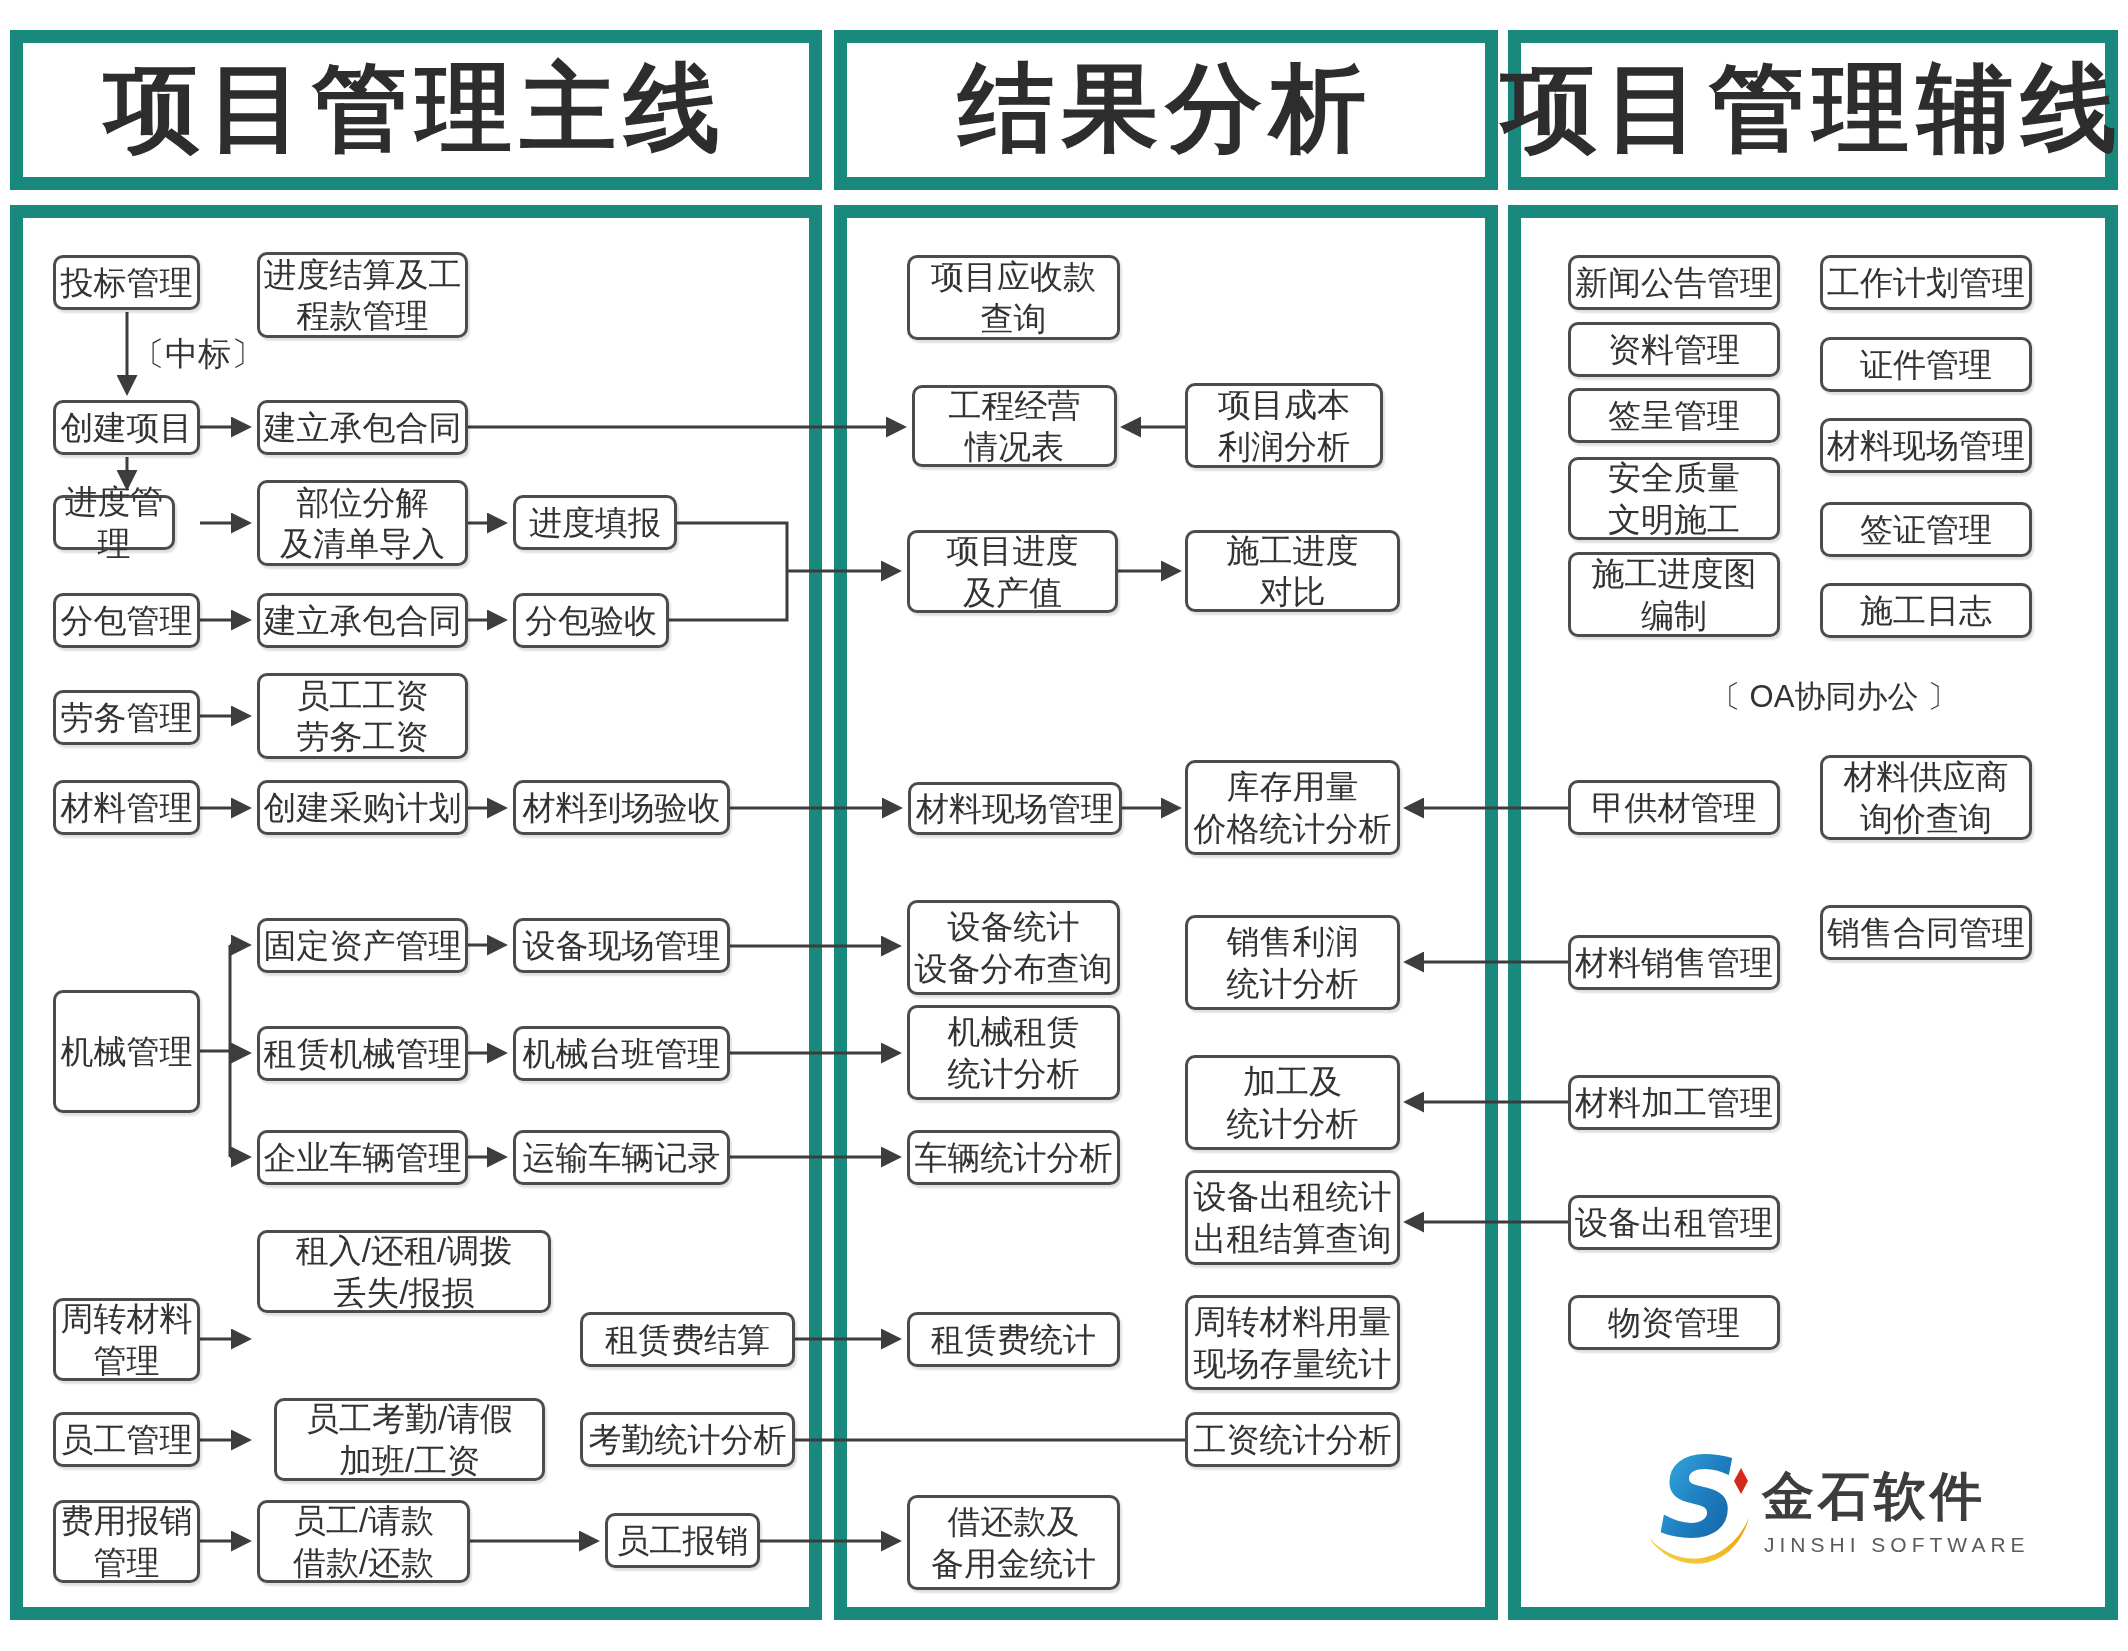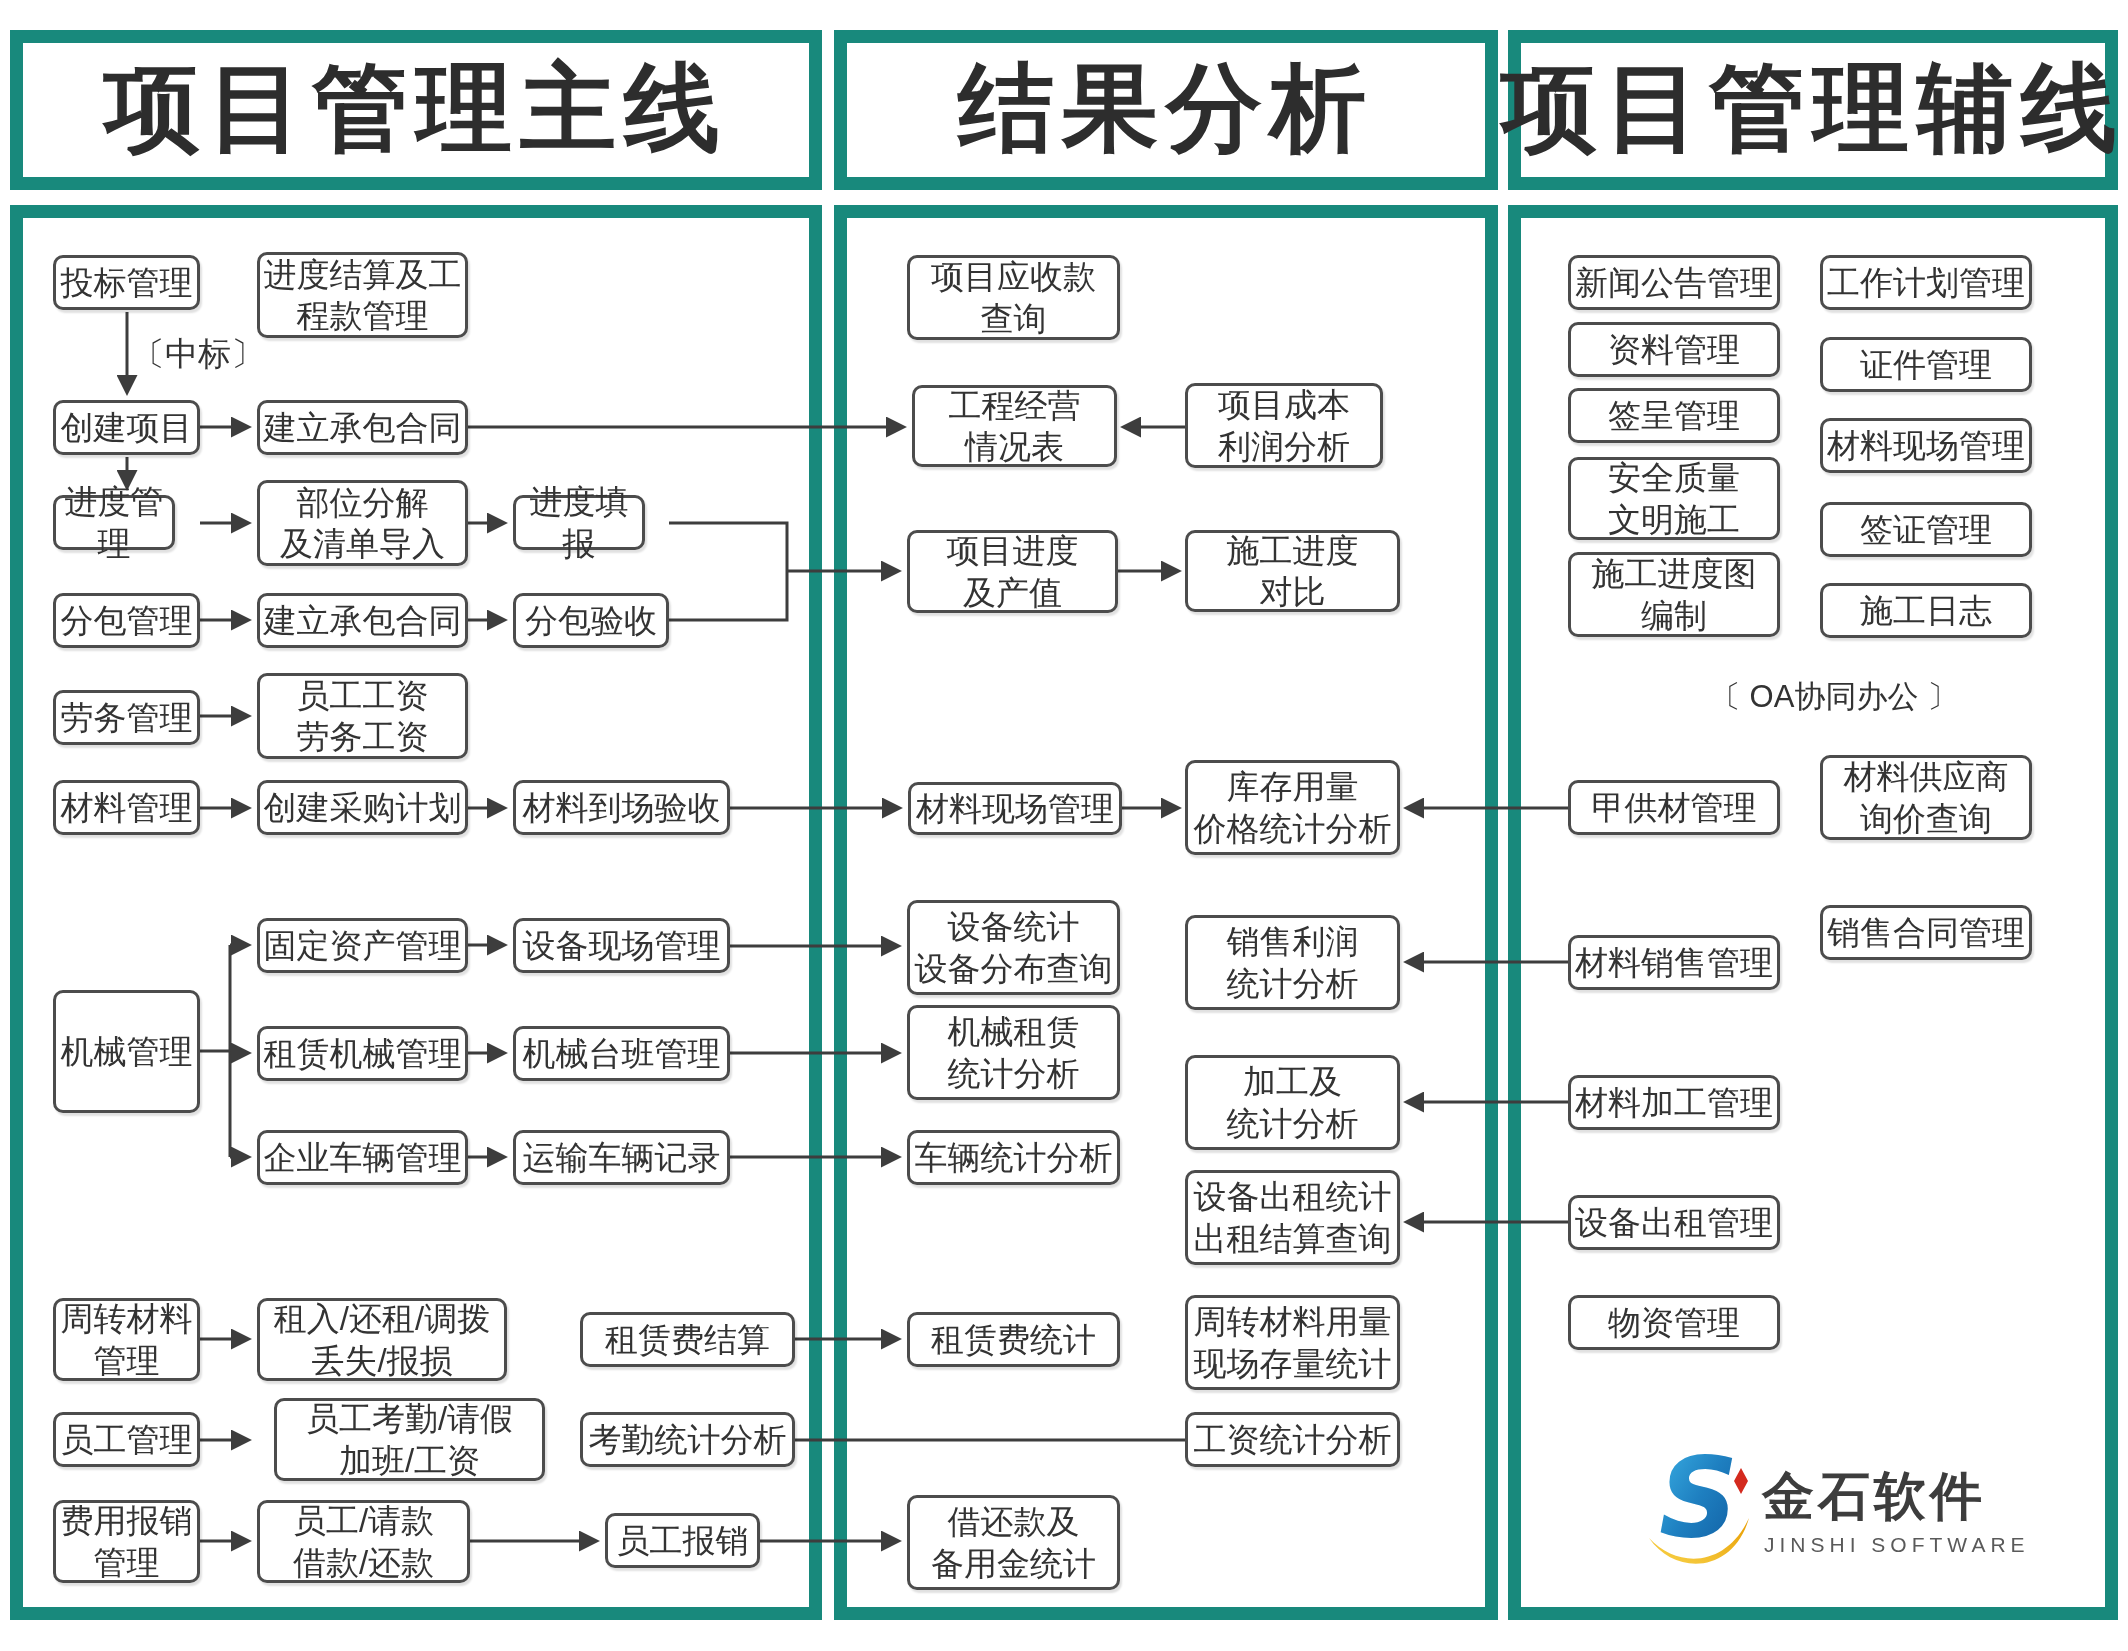--- a/index.html
+++ b/index.html
@@ -104,40 +104,40 @@
 
   <div class="node" style="left:53px;top:255px;width:147px;height:55px">投标管理</div>
   <div class="node" style="left:257px;top:252px;width:211px;height:86px">进度结算及工
 程款管理</div>
   <div class="bracket-label" style="left:132px;top:332px">〔中标〕</div>
   <div class="node" style="left:53px;top:400px;width:147px;height:55px">创建项目</div>
   <div class="node" style="left:257px;top:400px;width:211px;height:55px">建立承包合同</div>
   <div class="node" style="left:53px;top:495px;width:122px;height:55px">进度管理</div>
   <div class="node" style="left:257px;top:480px;width:211px;height:86px">部位分解
 及清单导入</div>
-  <div class="node" style="left:513px;top:495px;width:132px;height:55px">进度填报</div>
+  <div class="node" style="left:513px;top:495px;width:164px;height:55px">进度填报</div>
   <div class="node" style="left:53px;top:593px;width:147px;height:55px">分包管理</div>
   <div class="node" style="left:257px;top:593px;width:211px;height:55px">建立承包合同</div>
   <div class="node" style="left:513px;top:593px;width:156px;height:55px">分包验收</div>
   <div class="node" style="left:53px;top:690px;width:147px;height:55px">劳务管理</div>
   <div class="node" style="left:257px;top:673px;width:211px;height:86px">员工工资
 劳务工资</div>
   <div class="node" style="left:53px;top:780px;width:147px;height:55px">材料管理</div>
   <div class="node" style="left:257px;top:780px;width:211px;height:55px">创建采购计划</div>
   <div class="node" style="left:513px;top:780px;width:217px;height:55px">材料到场验收</div>
   <div class="node" style="left:257px;top:918px;width:211px;height:55px">固定资产管理</div>
   <div class="node" style="left:513px;top:918px;width:217px;height:55px">设备现场管理</div>
   <div class="node" style="left:53px;top:990px;width:147px;height:123px">机械管理</div>
   <div class="node" style="left:257px;top:1026px;width:211px;height:55px">租赁机械管理</div>
   <div class="node" style="left:513px;top:1026px;width:217px;height:55px">机械台班管理</div>
   <div class="node" style="left:257px;top:1130px;width:211px;height:55px">企业车辆管理</div>
   <div class="node" style="left:513px;top:1130px;width:217px;height:55px">运输车辆记录</div>
   <div class="node" style="left:53px;top:1298px;width:147px;height:83px">周转材料
 管理</div>
-  <div class="node" style="left:257px;top:1298px;width:250px;height:83px">租入/还租/调拨
+  <div class="node" style="left:257px;top:1230px;width:294px;height:83px">租入/还租/调拨
 丢失/报损</div>
   <div class="node" style="left:580px;top:1312px;width:215px;height:55px">租赁费结算</div>
   <div class="node" style="left:53px;top:1412px;width:147px;height:55px">员工管理</div>
   <div class="node" style="left:274px;top:1398px;width:271px;height:83px">员工考勤/请假
 加班/工资</div>
   <div class="node" style="left:580px;top:1412px;width:215px;height:55px">考勤统计分析</div>
   <div class="node" style="left:53px;top:1500px;width:147px;height:83px">费用报销
 管理</div>
   <div class="node" style="left:257px;top:1500px;width:213px;height:83px">员工/请款
 借款/还款</div>

